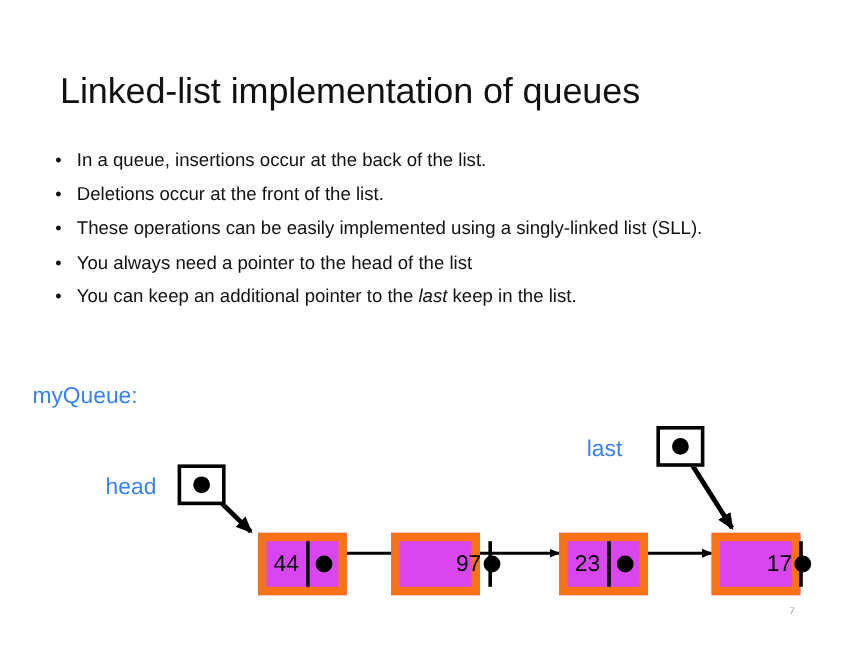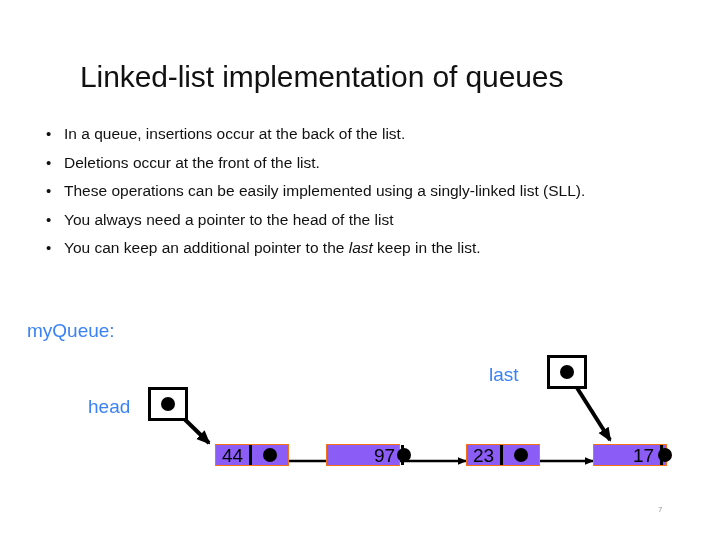--- a/index.html
+++ b/index.html
@@ -28,21 +28,20 @@
     position: absolute;
     left: 50px;
     top: 58px;
     width: 620px;
     font-size: 30px;
     line-height: 38px;
     font-weight: 400;
     color: #111111;
     letter-spacing: -0.1px;
     white-space: nowrap;
-    margin-left: 30px;
   }
 
   
   #bullet-list {
     position: absolute;
     left: 46px;
     top: 123px;
     width: 640px;
   }
   .bullet-row {
@@ -127,26 +126,26 @@
     background: #000000;
     left: 50%;
     top: 50%;
     transform: translate(-50%, -50%);
   }
 
   
   .node {
     position: absolute;
     top: 444px;
-    height: 22px;
+    height: 52px;
     width: 74px;
     display: flex;
     box-sizing: border-box;
-    border: 1px solid #f97316;
-    background: #8b5cf6;
+    border: 7px solid #f97316;
+    background: #d946ef;
   }
   .node-value {
     flex: 0 0 36px;
     box-sizing: border-box;
     border-right: 3px solid #000000;
     display: flex;
     align-items: center;
     justify-content: center;
     font-size: 19px;
     line-height: 19px;

